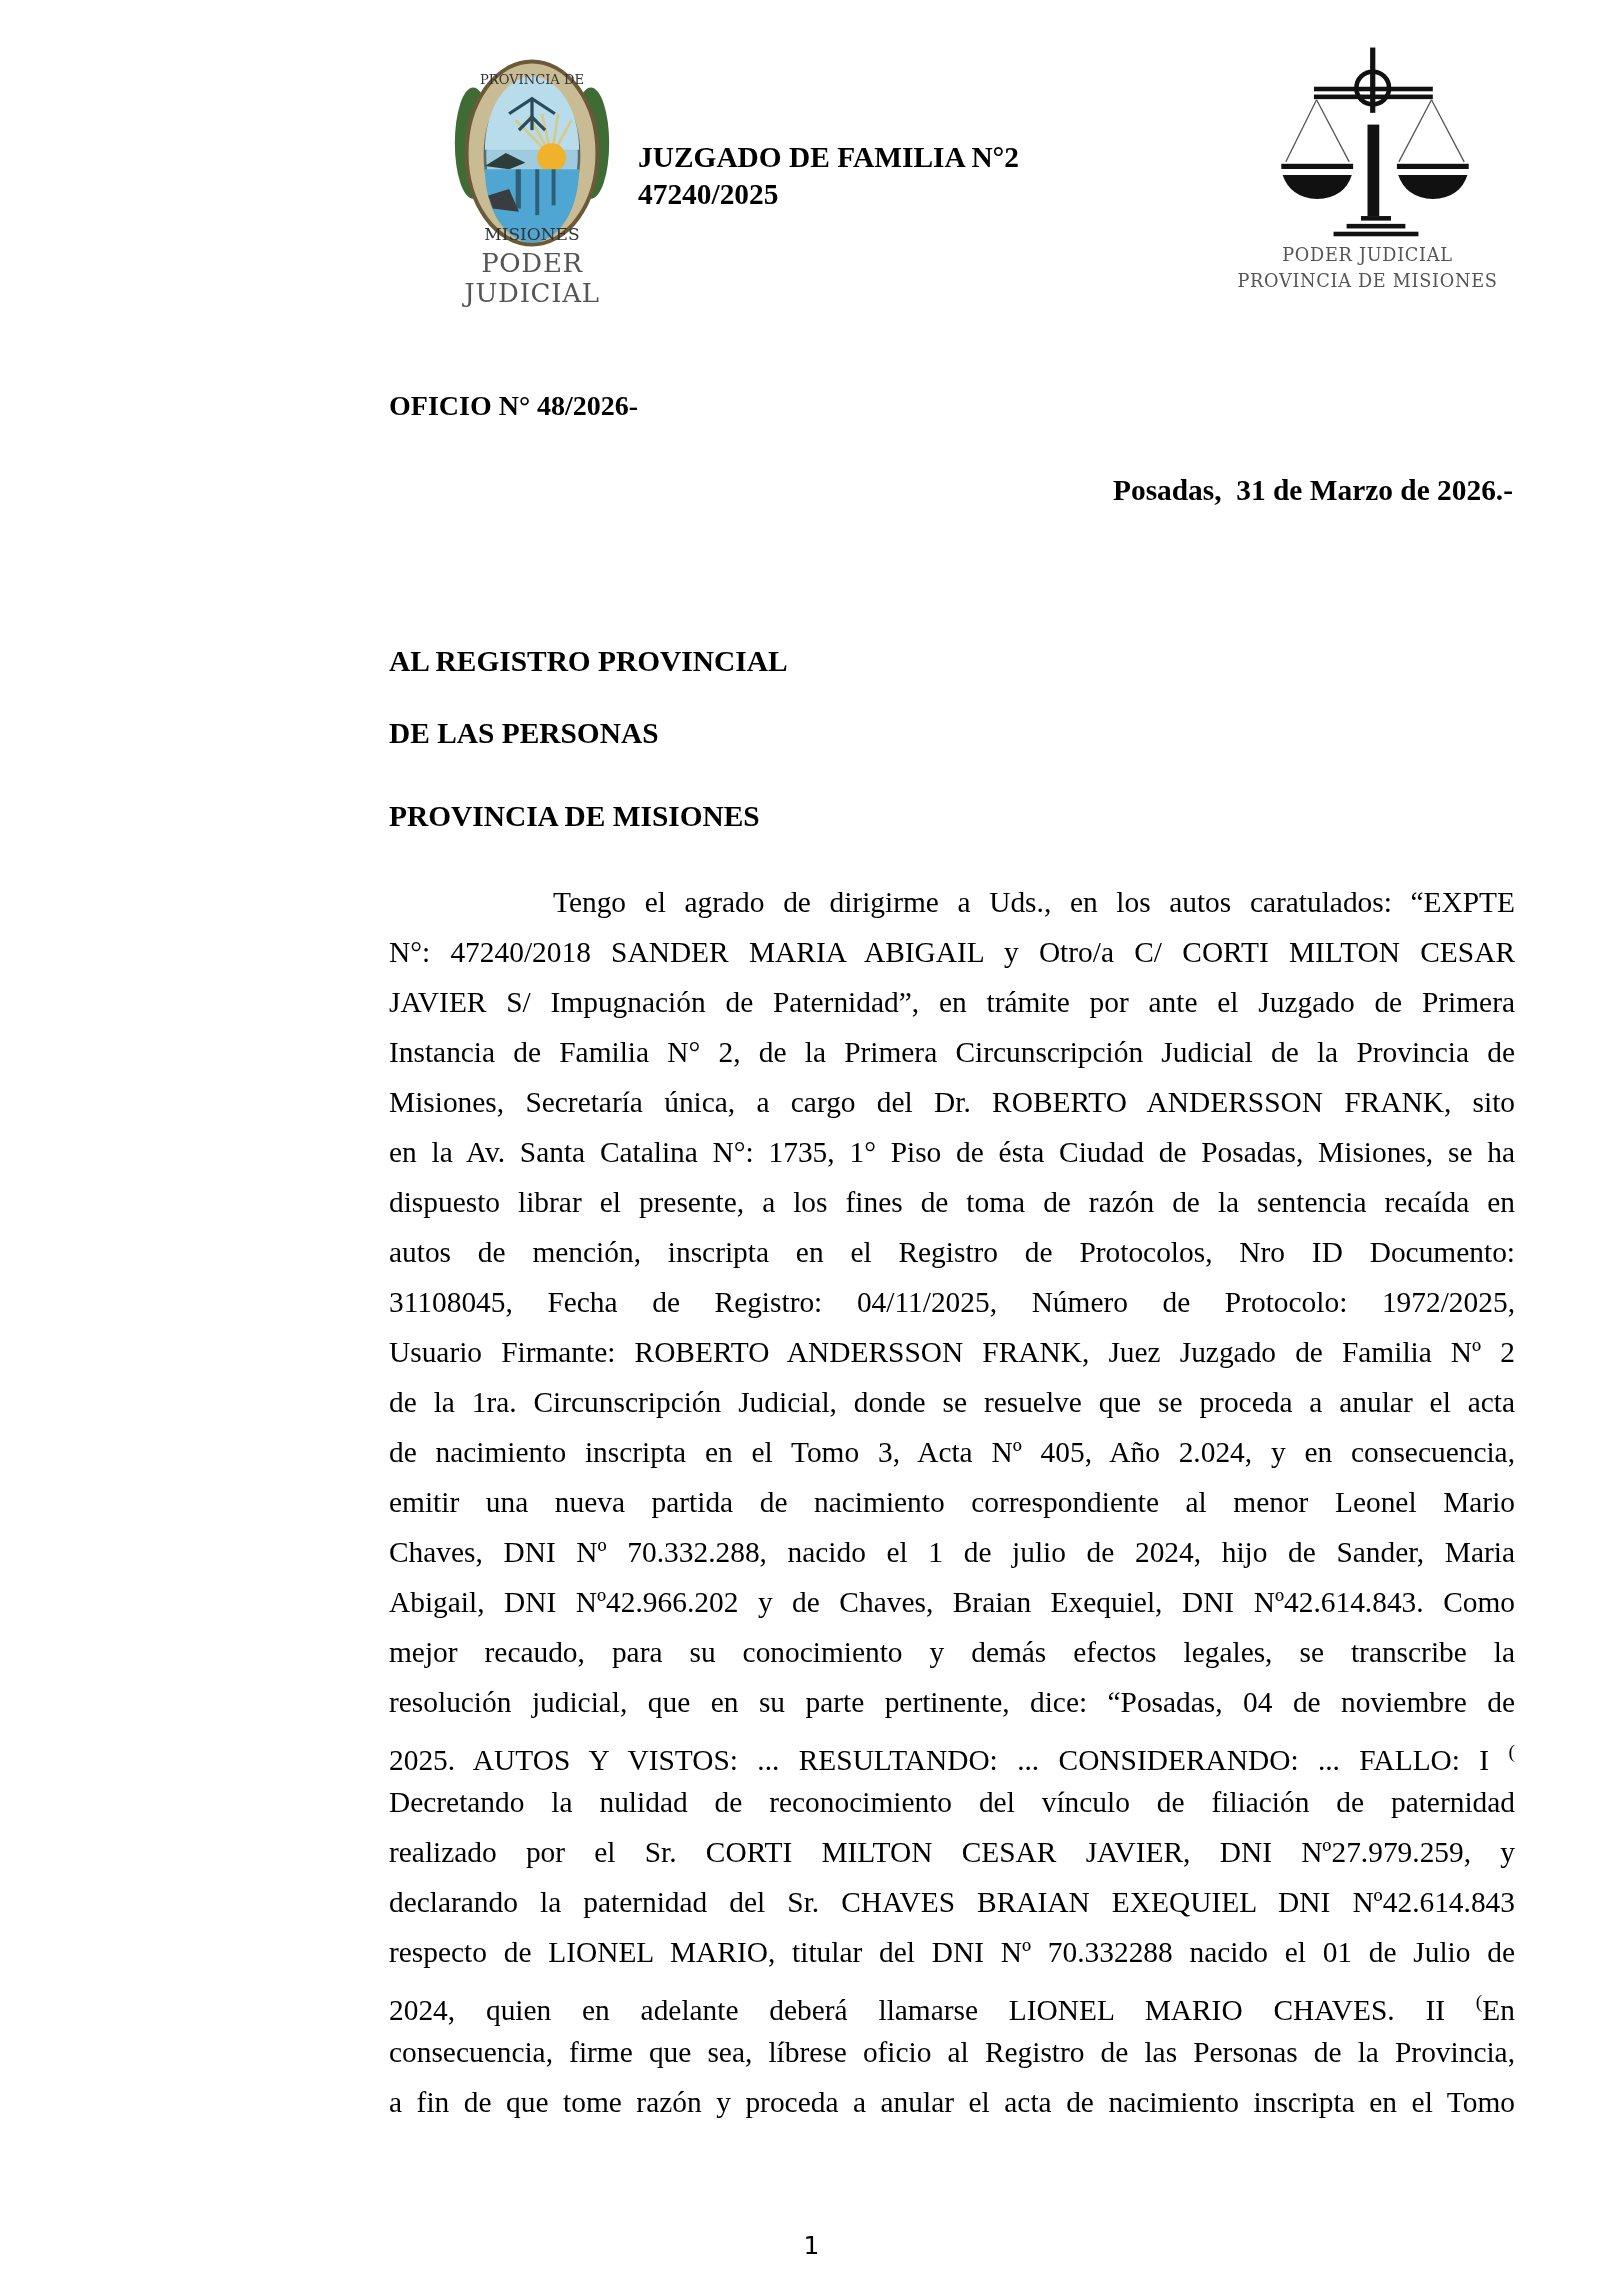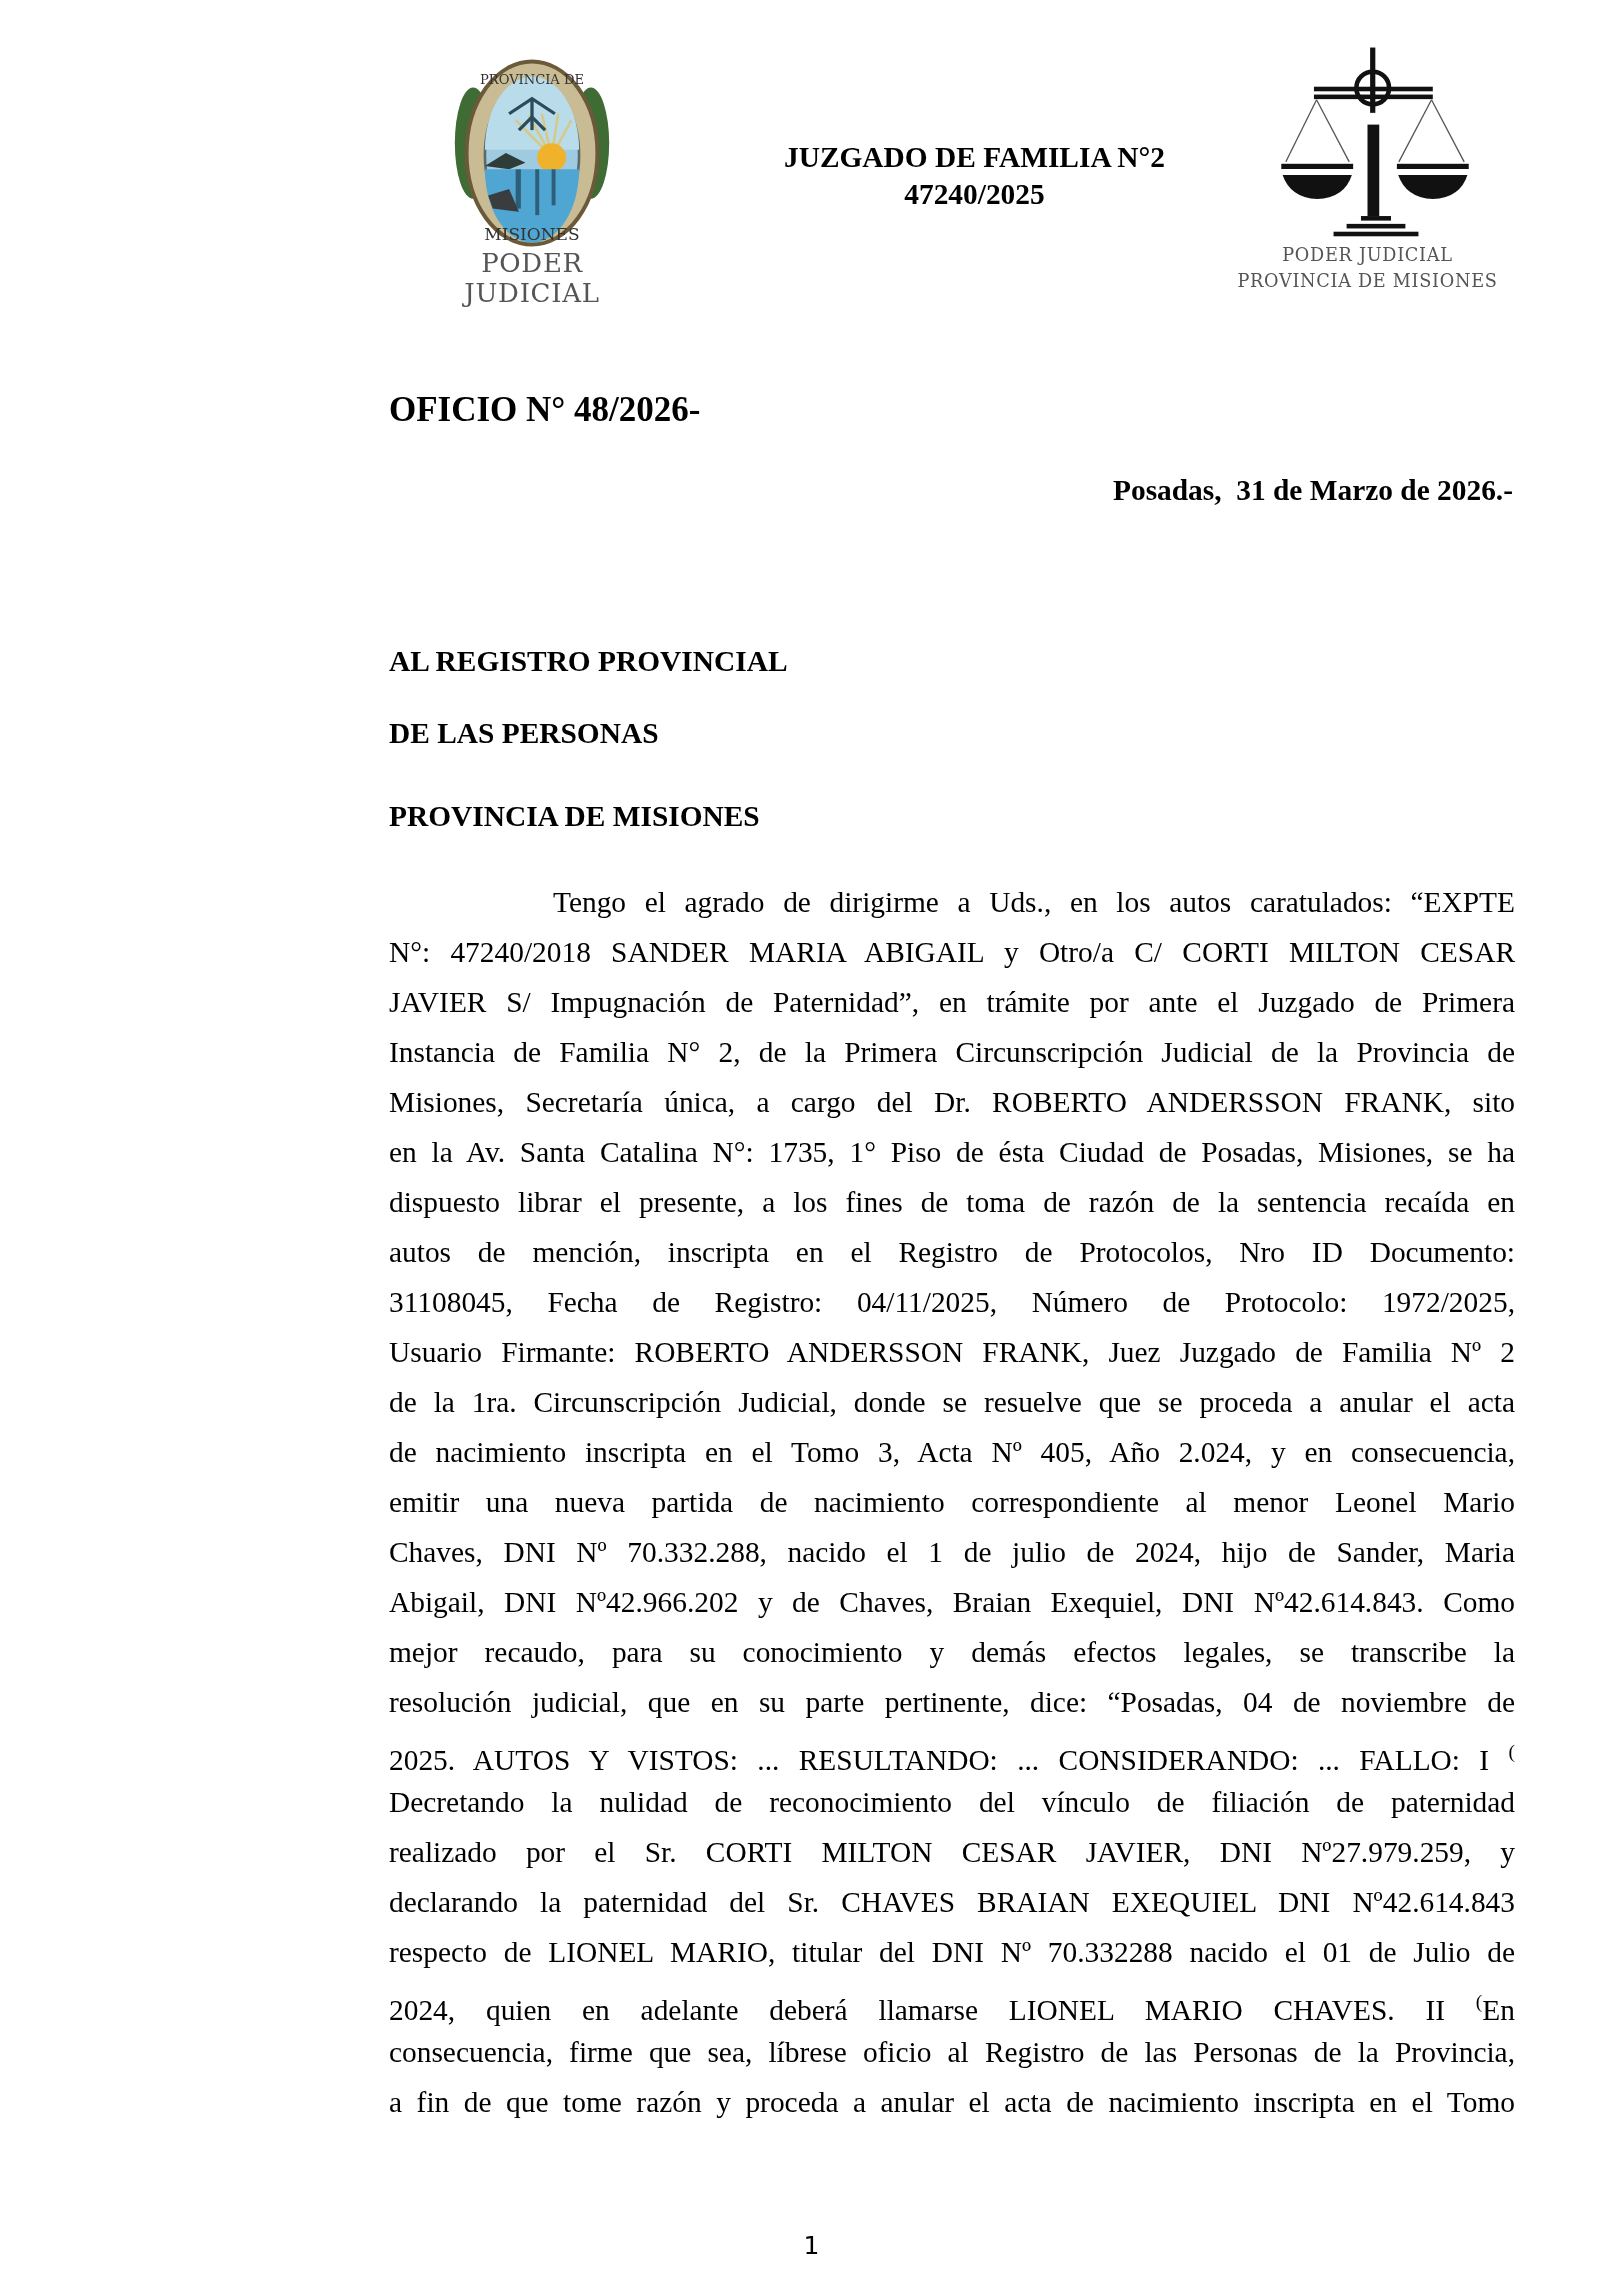--- a/index.html
+++ b/index.html
@@ -5,23 +5,23 @@
   html, body { margin: 0; padding: 0; background: #ffffff; }
   body { width: 1623px; height: 2295px; position: relative; overflow: hidden;
          font-family: "Liberation Serif", "DejaVu Serif", serif; color: #000; }
   .abs { position: absolute; }
   .logo-left { left: 411px; top: 58px; width: 242px; height: 232px; }
   .logo-right { left: 1230px; top: 41px; width: 275px; height: 252px; }
   .logo-caption-left { position: absolute; left: 0; top: 190px; width: 242px; text-align: center;
         font-family: "DejaVu Serif", serif; font-size: 26px; color: #555; letter-spacing: 0.7px; }
   .logo-caption-right { position: absolute; left: 0; width: 275px; text-align: center;
         font-family: "DejaVu Serif", serif; font-size: 17.7px; color: #555; letter-spacing: 0.7px; }
-  .header-title { left: 680px; top: 139px; width: 589px; text-align: center;
+  .header-title { left: 638px; top: 139px; width: 589px; text-align: left;
         font-weight: bold; font-size: 29.4px; line-height: 37px; }
-  .oficio { left: 389px; top: 390px; font-weight: bold; font-size: 35px; text-align: center; }
+  .oficio { left: 389px; top: 390px; font-weight: bold; font-size: 28px; text-align: center; }
   .date { right: 110px; top: 474px; font-size: 29.4px; }
   .addr { left: 389px; font-weight: bold; font-size: 29.4px; }
   .body-text { left: 389px; top: 877px; width: 1126px; font-size: 29.4px; line-height: 50px;
         text-align: justify; }
   .body-text .line { display: block; text-align: justify; text-align-last: justify; white-space: nowrap; height: 50px; }
   .body-text .line.indent { padding-left: 164px; }
   .page-num { left: 0; width: 1623px; text-align: center; top: 2231px;
         font-family: "DejaVu Sans", sans-serif; font-size: 25px; }
   .paren { font-size: 19.6px; vertical-align: 11.8px; }
 </style>

